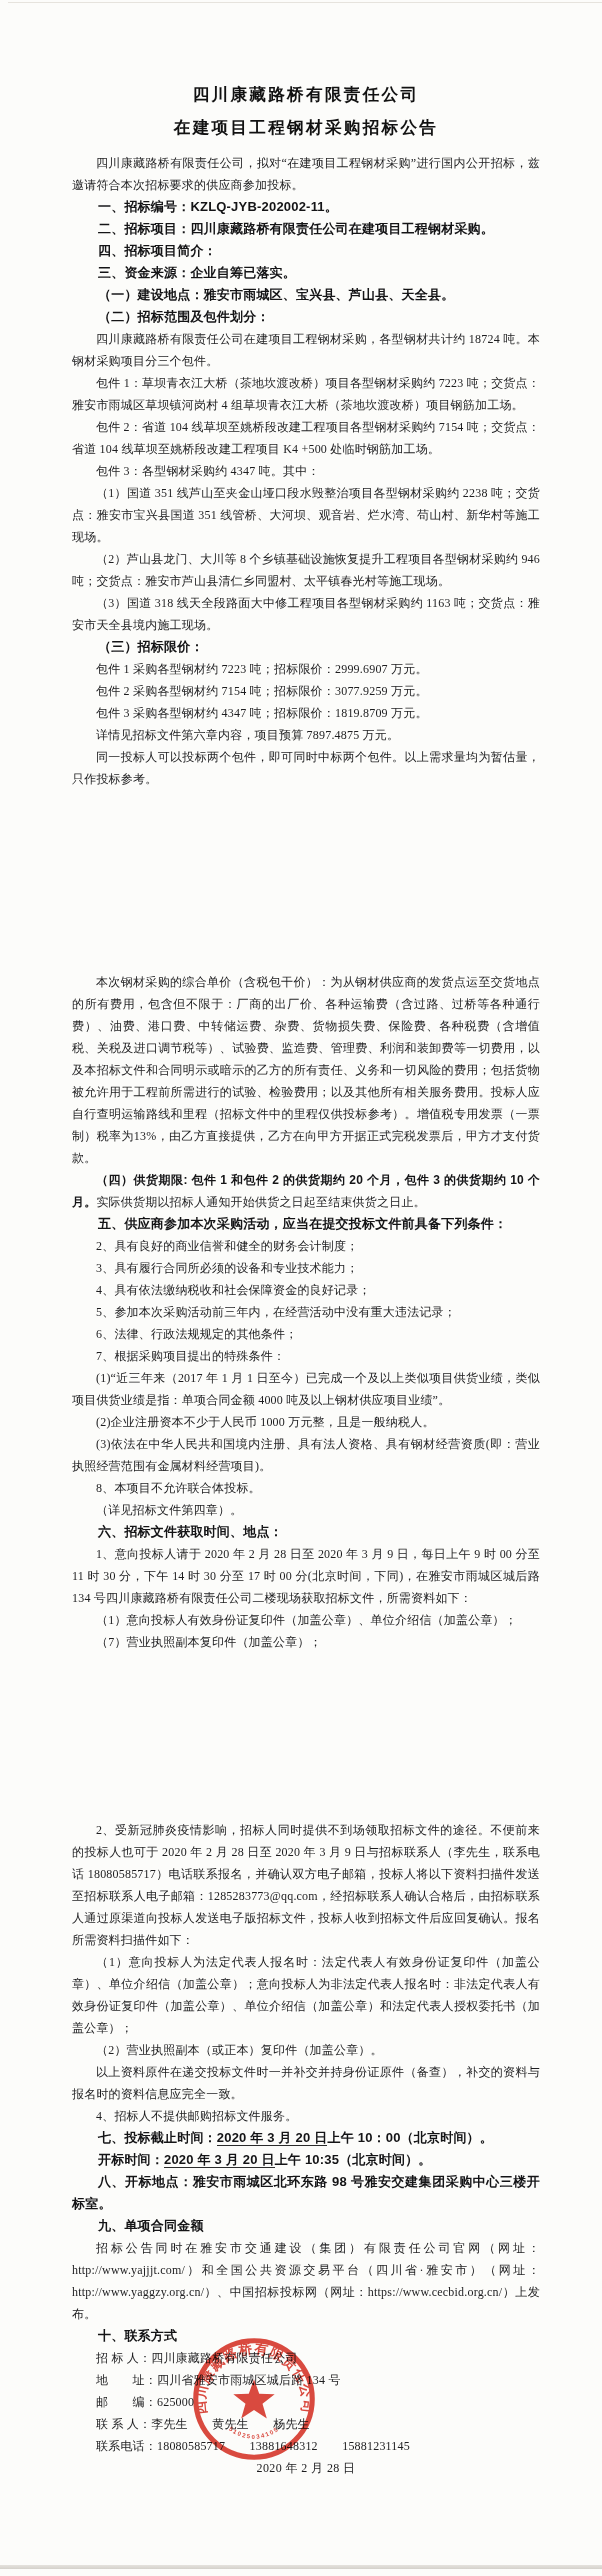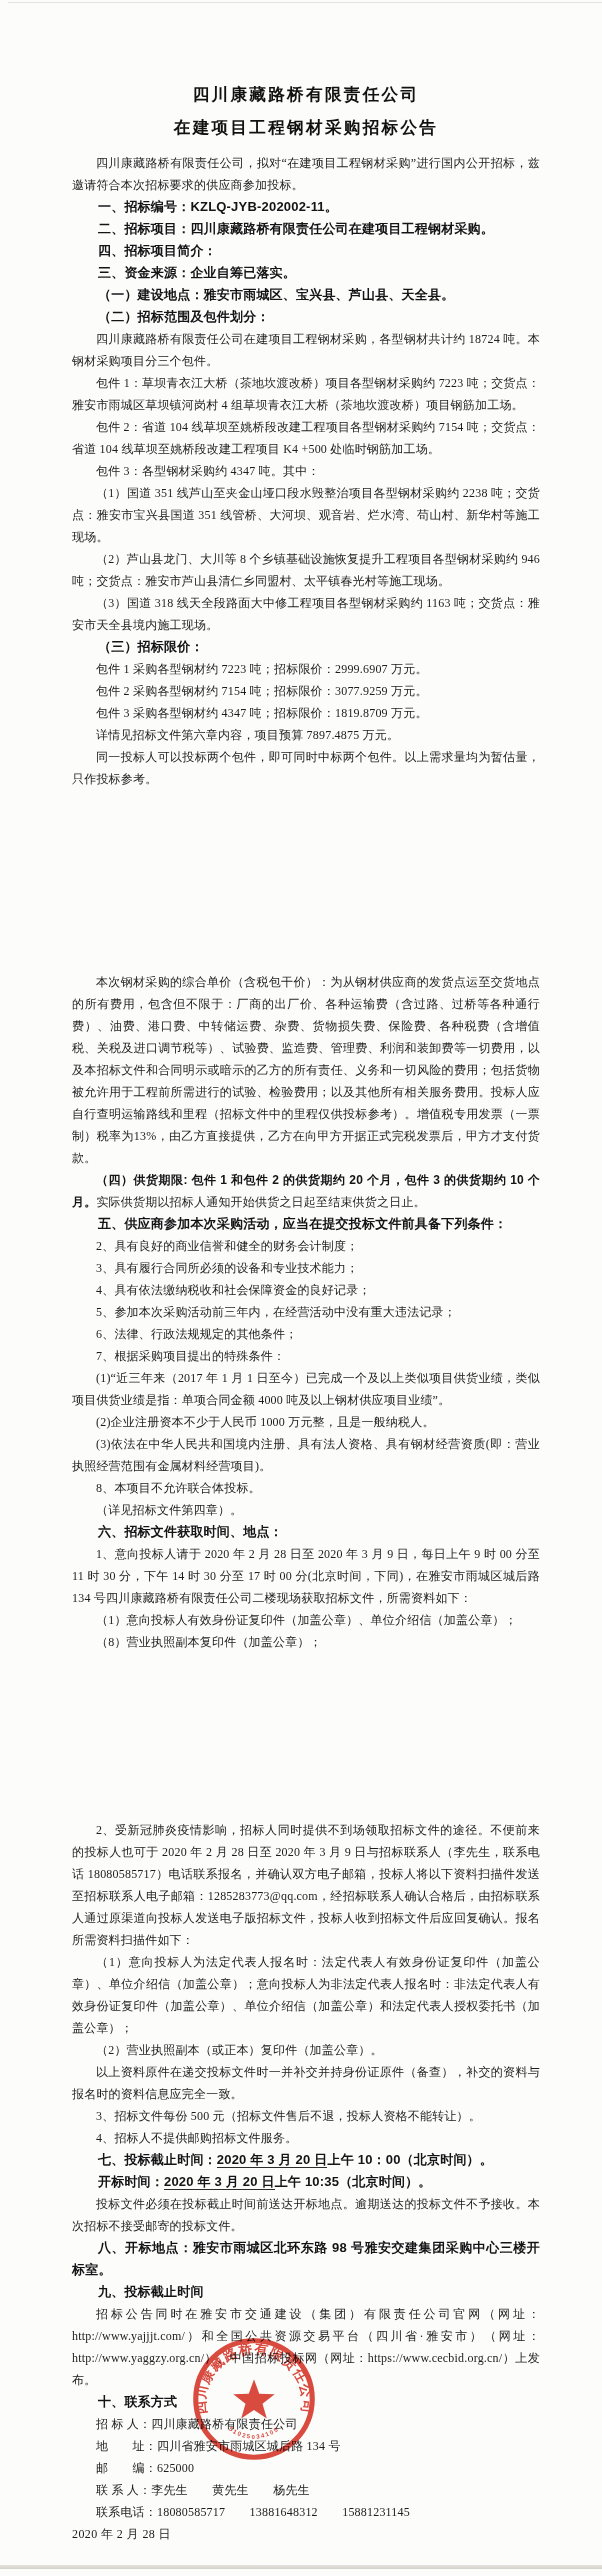--- a/index.html
+++ b/index.html
@@ -21,21 +21,21 @@
     text-align:justify;text-indent:2em;letter-spacing:0.2px;
     overflow-wrap:anywhere;
   }
   .title{
     font-family:"Liberation Sans","DejaVu Sans",sans-serif;font-weight:700;
     font-size:16.6px;line-height:33px;color:#111;
     text-align:center;text-indent:0;letter-spacing:2.3px;
   }
   .lead{font-family:"Liberation Sans","DejaVu Sans",sans-serif;font-weight:700;color:#141416;}
   .u{border-bottom:1.1px solid #2b2b2b;}
-  .date{text-align:left;text-indent:0;letter-spacing:0.4px;}
+  .date{text-align:center;text-indent:0;letter-spacing:0.4px;}
   .gap{width:100%;}
   .edge-top{position:absolute;top:1.5px;left:7.5px;right:0;height:0.8px;background:#e6e3dd;}
   .edge-bottom{
     position:absolute;top:2565px;left:0;width:602px;height:3.8px;
     background:linear-gradient(#d2cdc5,#b5afa5);opacity:.55;
   }
   .seal{
     position:absolute;left:190px;top:2335px;width:128px;height:128px;
     mix-blend-mode:multiply;opacity:.9;pointer-events:none;
   }
@@ -82,33 +82,31 @@
       <p class="para b">6、法律、行政法规规定的其他条件；</p>
       <p class="para b">7、根据采购项目提出的特殊条件：</p>
       <p class="para b">(1)“近三年来（2017 年 1 月 1 日至今）已完成一个及以上类似项目供货业绩，类似项目供货业绩是指：单项合同金额 4000 吨及以上钢材供应项目业绩”。</p>
       <p class="para b">(2)企业注册资本不少于人民币 1000 万元整，且是一般纳税人。</p>
       <p class="para b">(3)依法在中华人民共和国境内注册、具有法人资格、具有钢材经营资质(即：营业执照经营范围有金属材料经营项目)。</p>
       <p class="para b">8、本项目不允许联合体投标。</p>
       <p class="para b">（详见招标文件第四章）。</p>
       <p class="para h">六、招标文件获取时间、地点：</p>
       <p class="para b">1、意向投标人请于 2020 年 2 月 28 日至 2020 年 3 月 9 日，每日上午 9 时 00 分至 11 时 30 分，下午 14 时 30 分至 17 时 00 分(北京时间，下同)，在雅安市雨城区城后路 134 号四川康藏路桥有限责任公司二楼现场获取招标文件，所需资料如下：</p>
       <p class="para b">（1）意向投标人有效身份证复印件（加盖公章）、单位介绍信（加盖公章）；</p>
-      <p class="para b">（8）营业执照副本复印件（加盖公章）；</p>
+      <p class="para b">（7）营业执照副本复印件（加盖公章）；</p>
       <div class="gap" style="height: 166px;"></div>
       <p class="para b">2、受新冠肺炎疫情影响，招标人同时提供不到场领取招标文件的途径。不便前来的投标人也可于 2020 年 2 月 28 日至 2020 年 3 月 9 日与招标联系人（李先生，联系电话 18080585717）电话联系报名，并确认双方电子邮箱，投标人将以下资料扫描件发送至招标联系人电子邮箱：1285283773@qq.com，经招标联系人确认合格后，由招标联系人通过原渠道向投标人发送电子版招标文件，投标人收到招标文件后应回复确认。报名所需资料扫描件如下：</p>
       <p class="para b">（1）意向投标人为法定代表人报名时：法定代表人有效身份证复印件（加盖公章）、单位介绍信（加盖公章）；意向投标人为非法定代表人报名时：非法定代表人有效身份证复印件（加盖公章）、单位介绍信（加盖公章）和法定代表人授权委托书（加盖公章）；</p>
       <p class="para b">（2）营业执照副本（或正本）复印件（加盖公章）。</p>
       <p class="para b">以上资料原件在递交投标文件时一并补交并持身份证原件（备查），补交的资料与报名时的资料信息应完全一致。</p>
-      <p class="para b">3、招标文件每份 500 元（招标文件售后不退，投标人资格不能转让）。</p>
       <p class="para b">4、招标人不提供邮购招标文件服务。</p>
       <p class="para h"><span>七、投标截止时间：</span><span class="u">2020 年 3 月 20 日</span><span>上午 10：00（北京时间）。</span></p>
       <p class="para h"><span>开标时间：</span><span class="u">2020 年 3 月 20 日</span><span>上午 10:35（北京时间）。</span></p>
-      <p class="para b">投标文件必须在投标截止时间前送达开标地点。逾期送达的投标文件不予接收。本次招标不接受邮寄的投标文件。</p>
       <p class="para h">八、开标地点：雅安市雨城区北环东路 98 号雅安交建集团采购中心三楼开标室。</p>
-      <p class="para h">九、投标截止时间</p>
+      <p class="para h">九、单项合同金额</p>
       <p class="para b">招标公告同时在雅安市交通建设（集团）有限责任公司官网（网址：http://www.yajjjt.com/）和全国公共资源交易平台（四川省·雅安市）（网址：http://www.yaggzy.org.cn/）、中国招标投标网（网址：https://www.cecbid.org.cn/）上发布。</p>
       <p class="para h">十、联系方式</p>
       <p class="para b">招 标 人：四川康藏路桥有限责任公司</p>
       <p class="para b">地　　址：四川省雅安市雨城区城后路 134 号</p>
       <p class="para b">邮　　编：625000</p>
       <p class="para b">联 系 人：李先生　　黄先生　　杨先生</p>
       <p class="para b">联系电话：18080585717　　13881648312　　15881231145</p>
       <p class="para b date">2020 年 2 月 28 日</p>
     </div>
 

